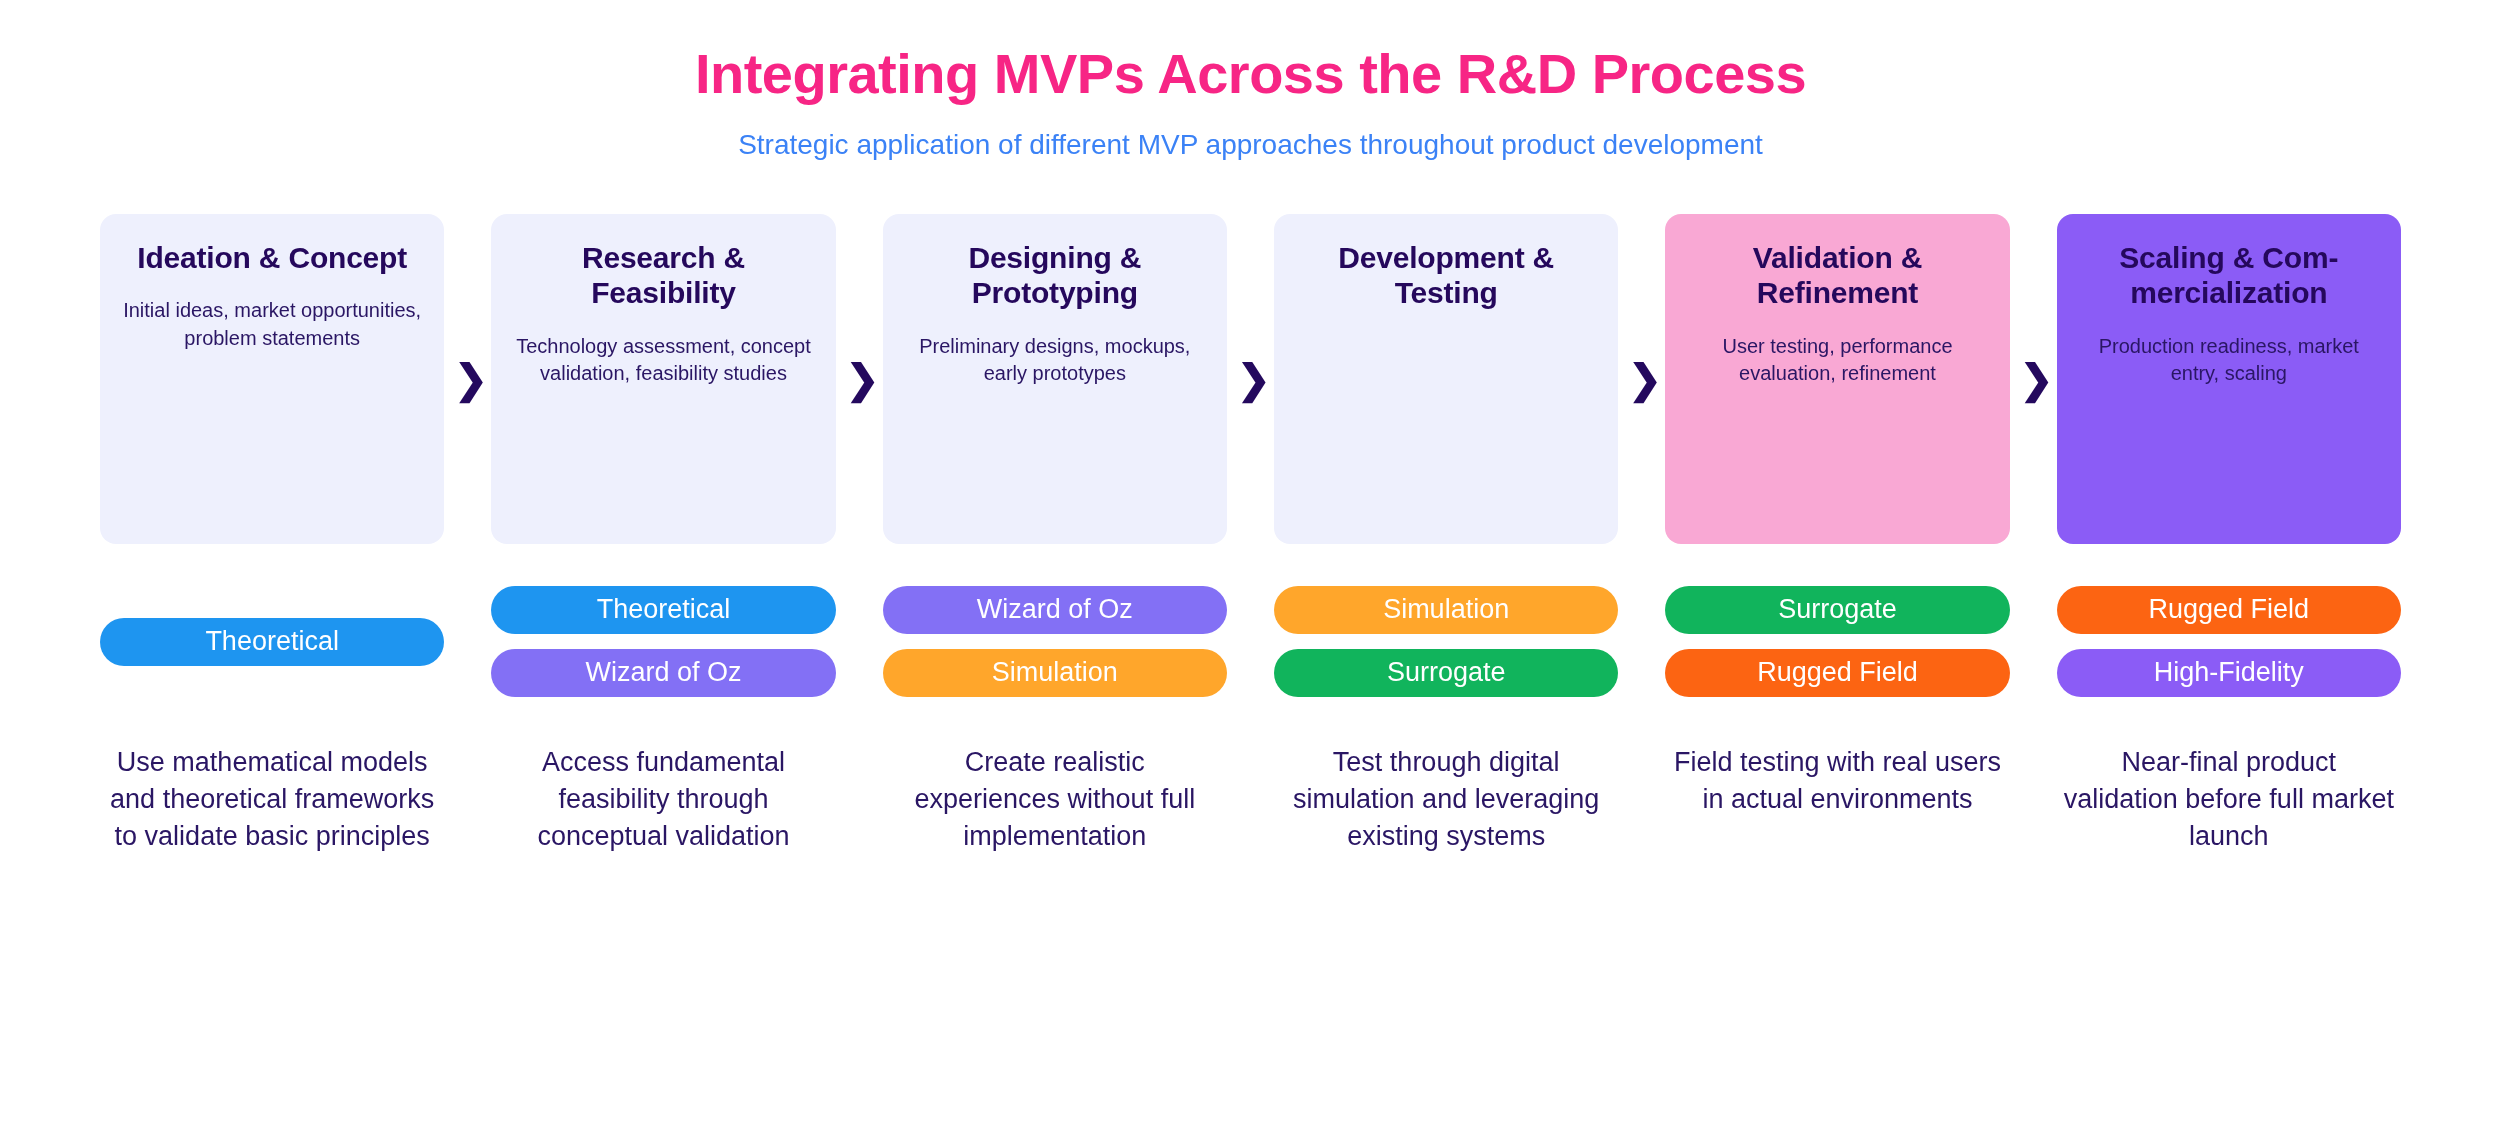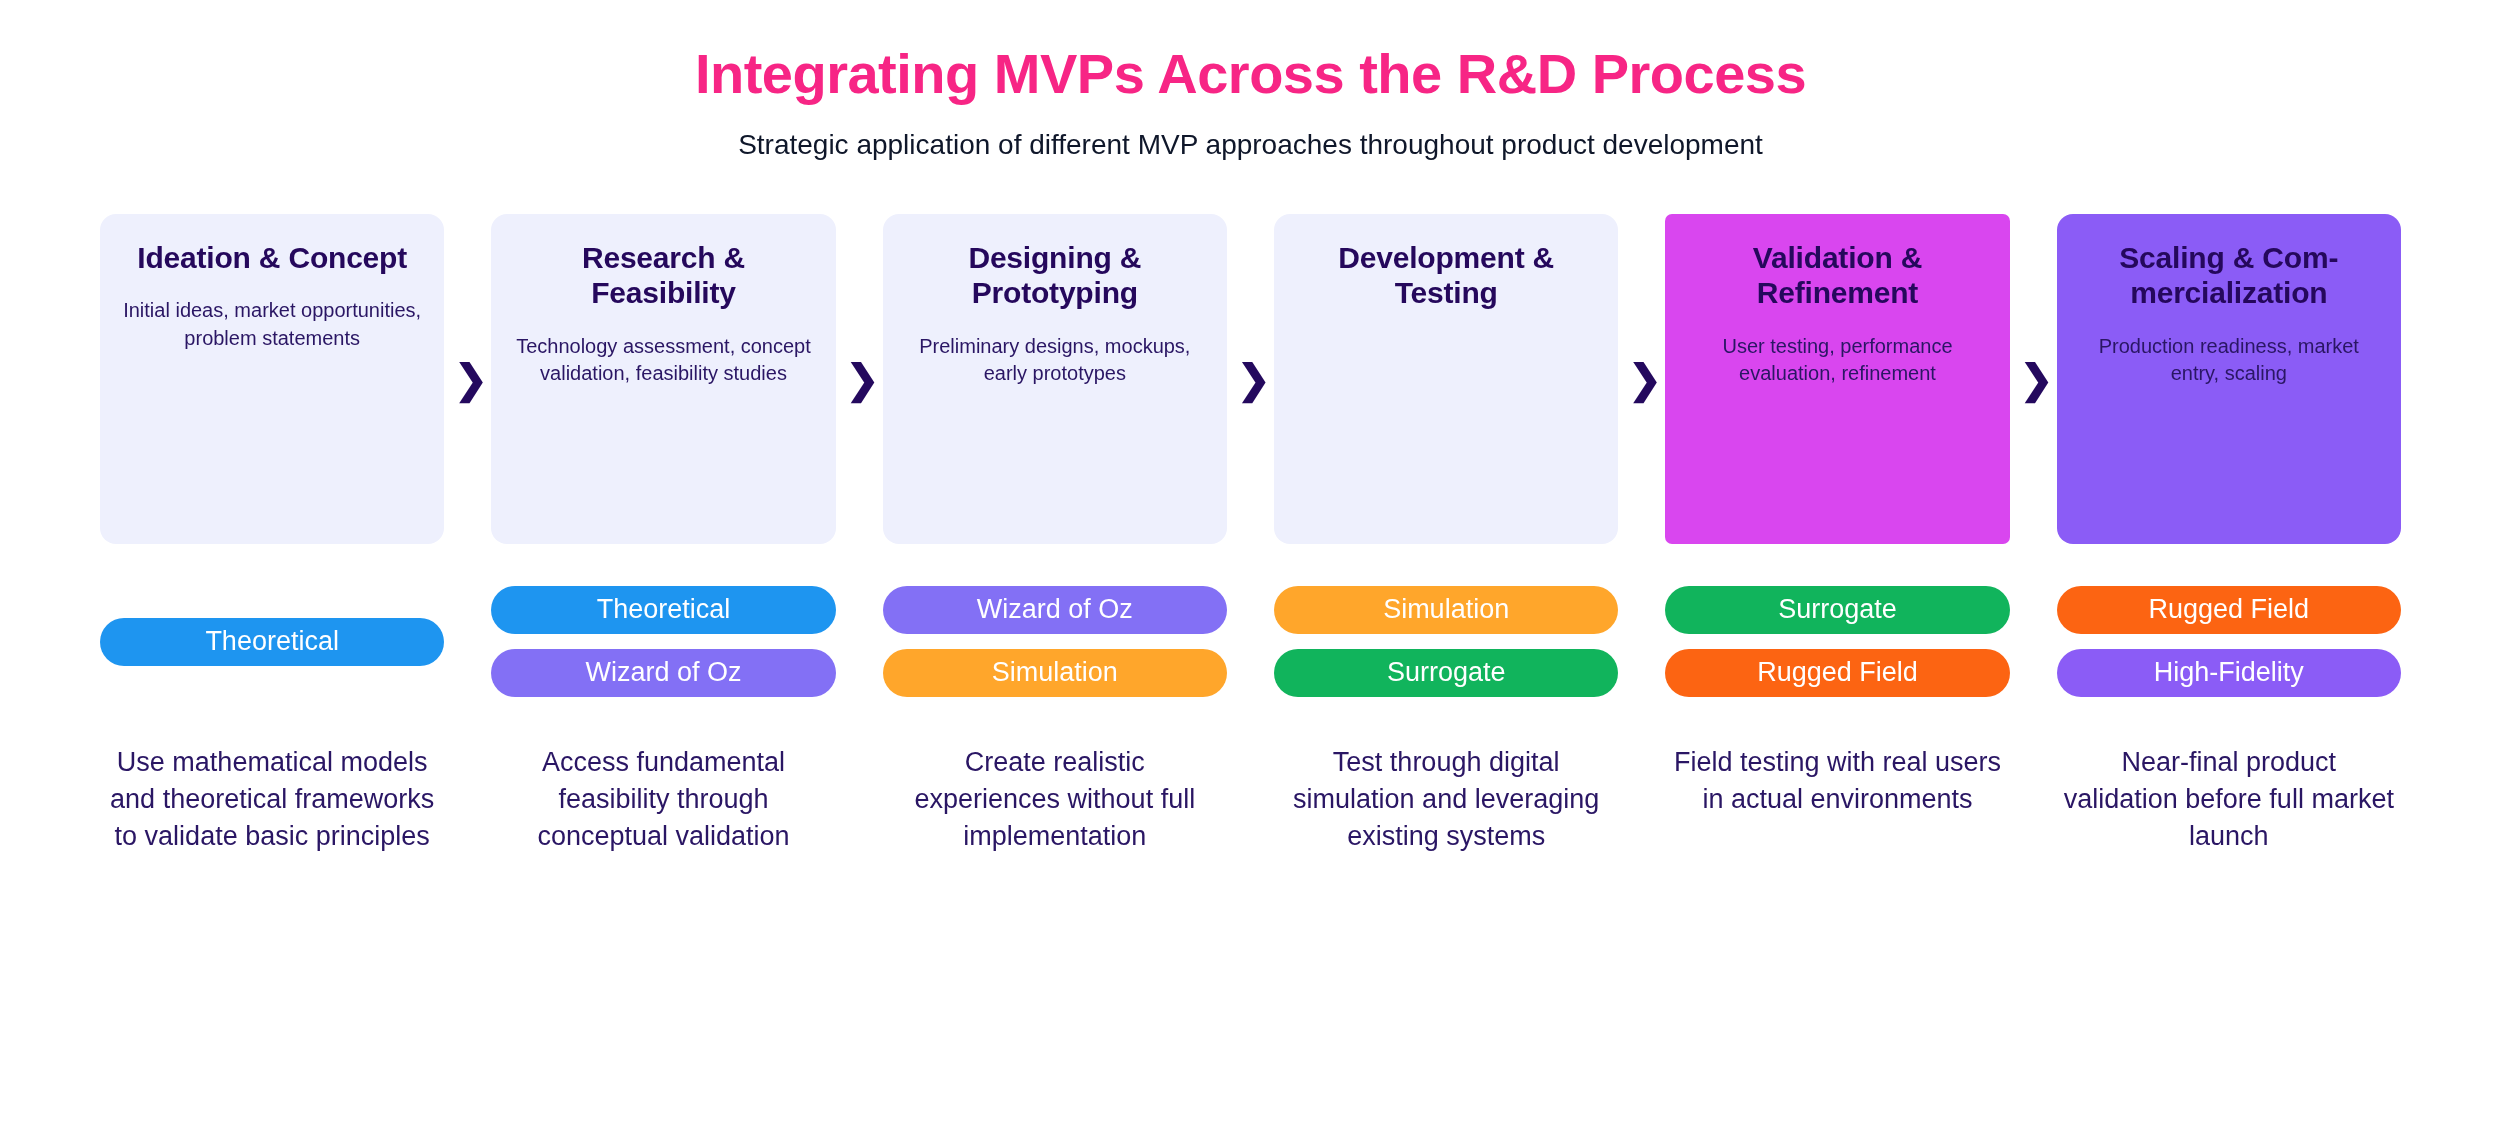--- a/index.html
+++ b/index.html
@@ -149,21 +149,21 @@
     box-sizing: border-box;
   }
 </style>
 </head>
 <body>
 
 <div class="page">
 
   <div class="header">
     <h1 class="title" style="color: rgb(247, 37, 133);">Integrating MVPs Across the R&amp;D Process</h1>
-    <p class="subtitle" style="color: #0f172a;">Strategic application of different MVP approaches throughout product development</p>
+    <p class="subtitle" style="color: #3b82f6;">Strategic application of different MVP approaches throughout product development</p>
   </div>
 
   <div class="flow">
 
     <div class="row stage-row" id="stage-row">
         <div class="stage-cell">
           <div class="stage-card" style="background: rgb(238, 240, 253);">
             <div class="stage-title">Ideation &amp; Concept</div>
             <div class="stage-desc">Initial ideas, market opportunities, problem statements</div>
           </div>
@@ -183,21 +183,21 @@
           </div>
           <div class="chevron" style="color: rgb(36, 9, 94);">❯</div>
         </div>
         <div class="stage-cell">
           <div class="stage-card" style="background: rgb(238, 240, 253);">
             <div class="stage-title">Development &amp; Testing</div>
           </div>
           <div class="chevron" style="color: rgb(36, 9, 94);">❯</div>
         </div>
         <div class="stage-cell">
-          <div class="stage-card" style="background: #d946ef; border-radius: 7px;">
+          <div class="stage-card" style="background: #f9a8d4;">
             <div class="stage-title">Validation &amp; Refinement</div>
             <div class="stage-desc">User testing, performance evaluation, refinement</div>
           </div>
           <div class="chevron" style="color: rgb(36, 9, 94);">❯</div>
         </div>
         <div class="stage-cell">
           <div class="stage-card" style="background: #8b5cf6;">
             <div class="stage-title">Scaling &amp; Com­mercialization</div>
             <div class="stage-desc">Production readiness, market entry, scaling</div>
           </div>

